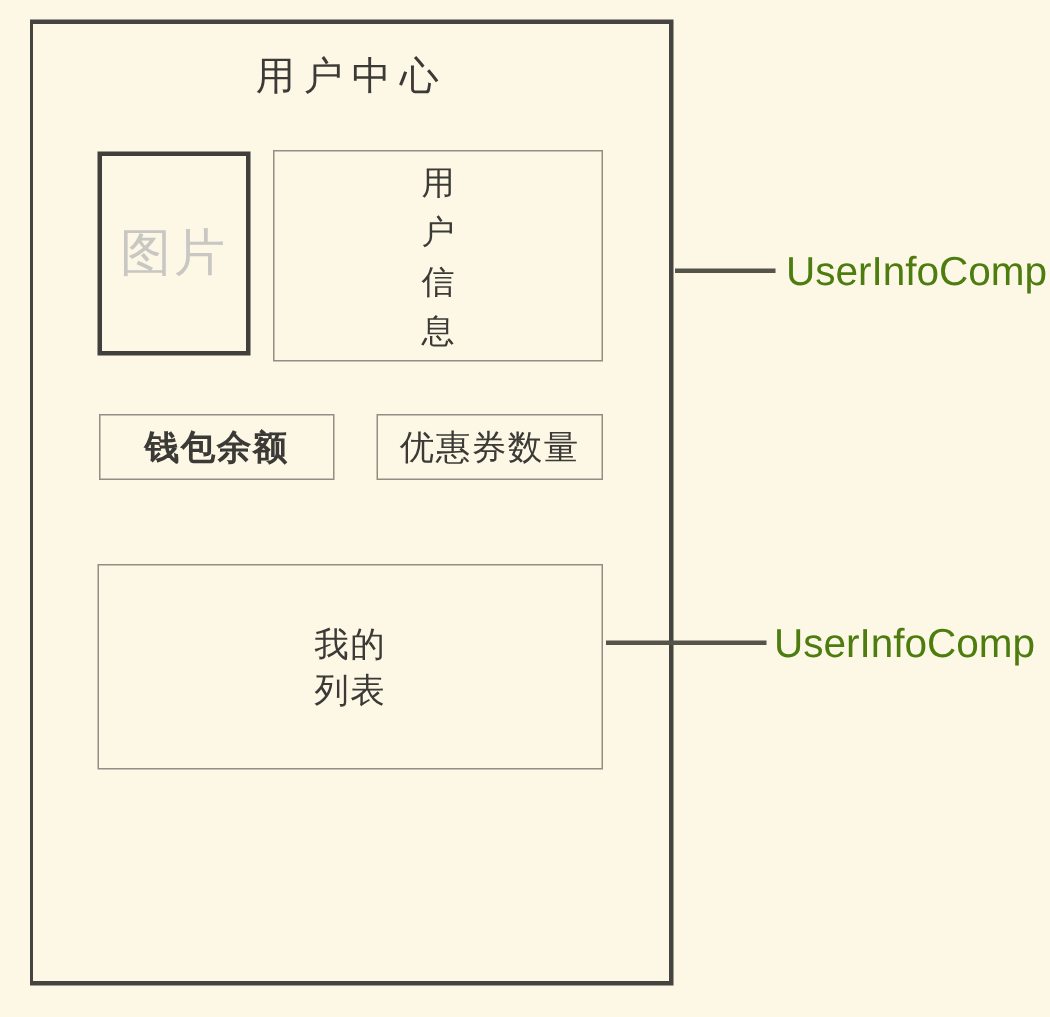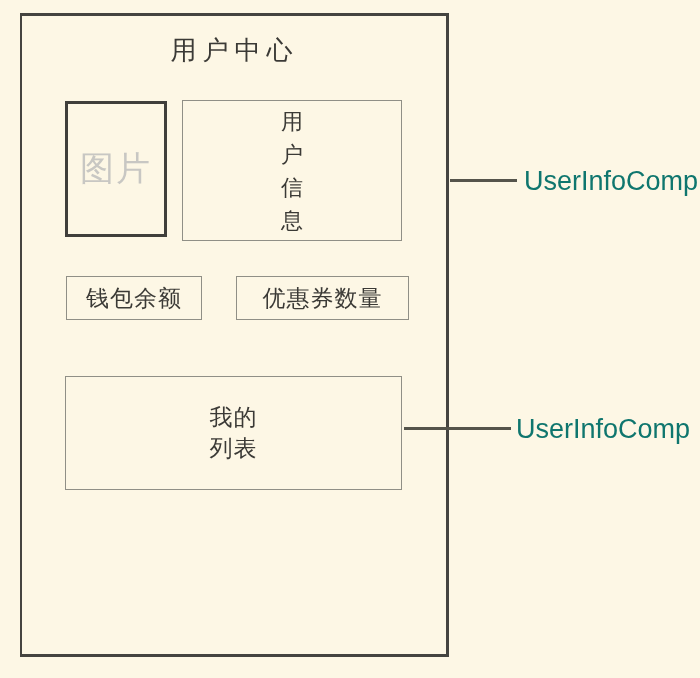--- a/index.html
+++ b/index.html
@@ -58,60 +58,60 @@
     flex-direction: column;
     align-items: center;
     justify-content: center;
     font-size: 22px;
     line-height: 33px;
   }
 
   
   .wallet-box {
     left: 66px; top: 276px;
-    width: 136px; height: 44px;
+    width: 157px; height: 44px; font-weight: bold;
   }
   .vcount-box {
-    left: 236px; top: 276px;
-    width: 173px; height: 44px;
+    left: 251px; top: 276px;
+    width: 151px; height: 44px;
   }
   .small-box {
     border: 1px solid #908f86;
     display: flex;
     align-items: center;
     justify-content: center;
     font-size: 23px;
     letter-spacing: 1px;
   }
 
   
   .vlist-box {
     left: 65px; top: 376px;
-    width: 337px; height: 114px;
+    width: 337px; height: 137px;
     border: 1px solid #908f86;
     display: flex;
     flex-direction: column;
     align-items: center;
     justify-content: center;
     font-size: 23px;
     line-height: 31px;
     letter-spacing: 1px;
   }
 
   
   .callout-line {
     height: 3px;
     background: #55544b;
   }
   .line-userinfo { left: 450px; top: 179px; width: 67px; }
   .line-vouchers { left: 404px; top: 427px; width: 107px; }
 
   .callout-label {
     font-size: 27px;
-    color: #0f766e;
+    color: #4d7c0f;
     white-space: nowrap;
   }
   .label-userinfo { left: 524px; top: 166px; }
   .label-vouchers { left: 516px; top: 414px; }
 </style>
 </head>
 <body>
 
 <div class="abs frame"></div>
 

